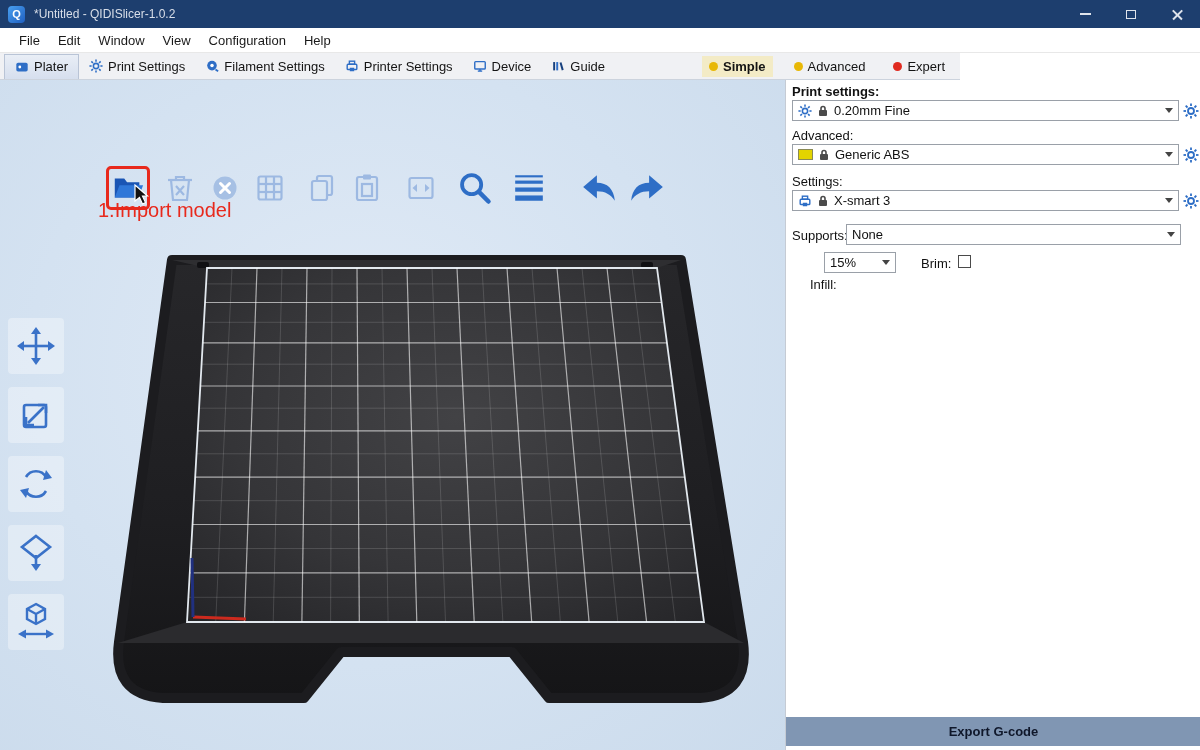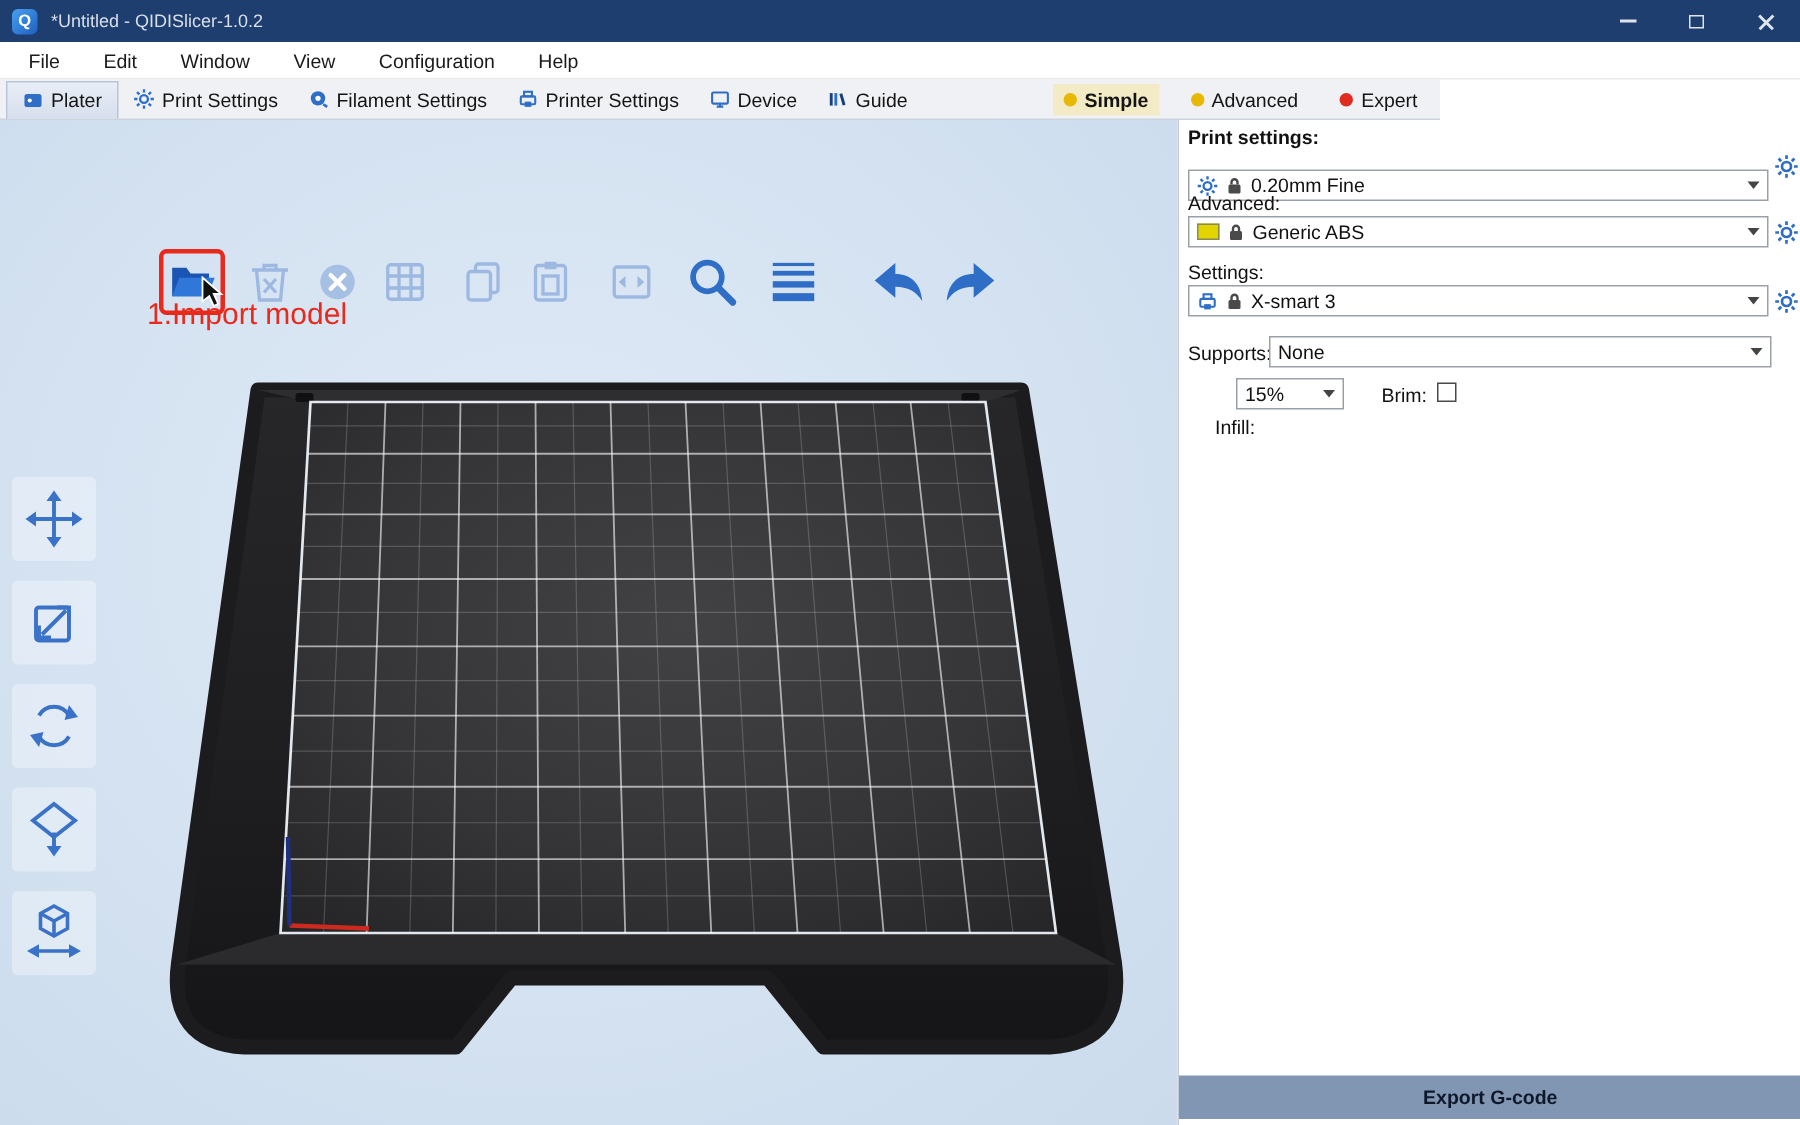--- a/index.html
+++ b/index.html
@@ -13,21 +13,21 @@
   .win-controls { margin-left:auto; display:flex; height:28px; }
   .win-btn { width:46px; height:28px; display:flex; align-items:center; justify-content:center; cursor:default; }
   .glyph-min { width:11px; height:2px; background:#dfe4ec; }
   .glyph-max { width:10px; height:9px; border:1.5px solid #dfe4ec; }
   .glyph-close { position:relative; width:13px; height:13px; }
   .glyph-close::before,.glyph-close::after { content:""; position:absolute; left:0; top:6px; width:13px; height:1.6px; background:#dfe4ec; }
   .glyph-close::before { transform:rotate(45deg); }
   .glyph-close::after { transform:rotate(-45deg); }
 
   
-  .menubar { position:absolute; left:0; top:28px; width:1200px; height:25px; background:#ffffff; display:flex; align-items:center; padding-left:10px; border-bottom:1px solid #e8e8e8;gap:11px; }
+  .menubar { position:absolute; left:0; top:28px; width:1200px; height:25px; background:#ffffff; display:flex; align-items:center; padding-left:10px; border-bottom:1px solid #e8e8e8; }
   .menu-item { font-size:13px; color:#1a1a1a; padding:3px 9px; }
 
   
   .tabbar { position:absolute; left:0; top:53px; width:960px; height:27px; background:#f0f1f4; border-bottom:1px solid #ccd3dd; display:flex; align-items:center; padding:0 8px 0 4px; }
   .tab { display:flex; align-items:center; gap:5px; font-size:13px; color:#141414; padding:3px 10px; height:25px; }
   .tab.selected { background:linear-gradient(#e9eef6,#d6dfee); border:1px solid #b9c4d6; border-bottom:none; }
   .mode-group { margin-left:auto; display:flex; align-items:center; gap:14px; }
   .mode-item { display:flex; align-items:center; gap:5px; font-size:13px; color:#141414; padding:3px 7px; }
   .mode-item.selected { background:#f3ebc6; font-weight:bold; }
   .dot { width:9px; height:9px; border-radius:50%; }
@@ -365,21 +365,21 @@
             </g>
         </svg>
       </div>
     </div>
 
   </div>
 
   <div class="right-panel">
 
     <span class="rp-label" style="left:6px; top:4px;font-weight:bold;">Print settings:</span>
-    <div class="combo" style="left:6px; top:20px; width:387px;margin-top:13px;">
+    <div class="combo" style="left:6px; top:20px; width:387px;">
       <svg width="14" height="14" viewBox="0 0 16 16">
           <circle cx="8" cy="8" r="3" fill="none" stroke="#2e6ec6" stroke-width="1.8"></circle>
           <g stroke="#2e6ec6" stroke-width="1.8">
             <line x1="8" y1="0.5" x2="8" y2="3"></line>
             <line x1="8" y1="13" x2="8" y2="15.5"></line>
             <line x1="0.5" y1="8" x2="3" y2="8"></line>
             <line x1="13" y1="8" x2="15.5" y2="8"></line>
             <line x1="2.7" y1="2.7" x2="4.5" y2="4.5"></line>
             <line x1="11.5" y1="11.5" x2="13.3" y2="13.3"></line>
             <line x1="2.7" y1="13.3" x2="4.5" y2="11.5"></line>

